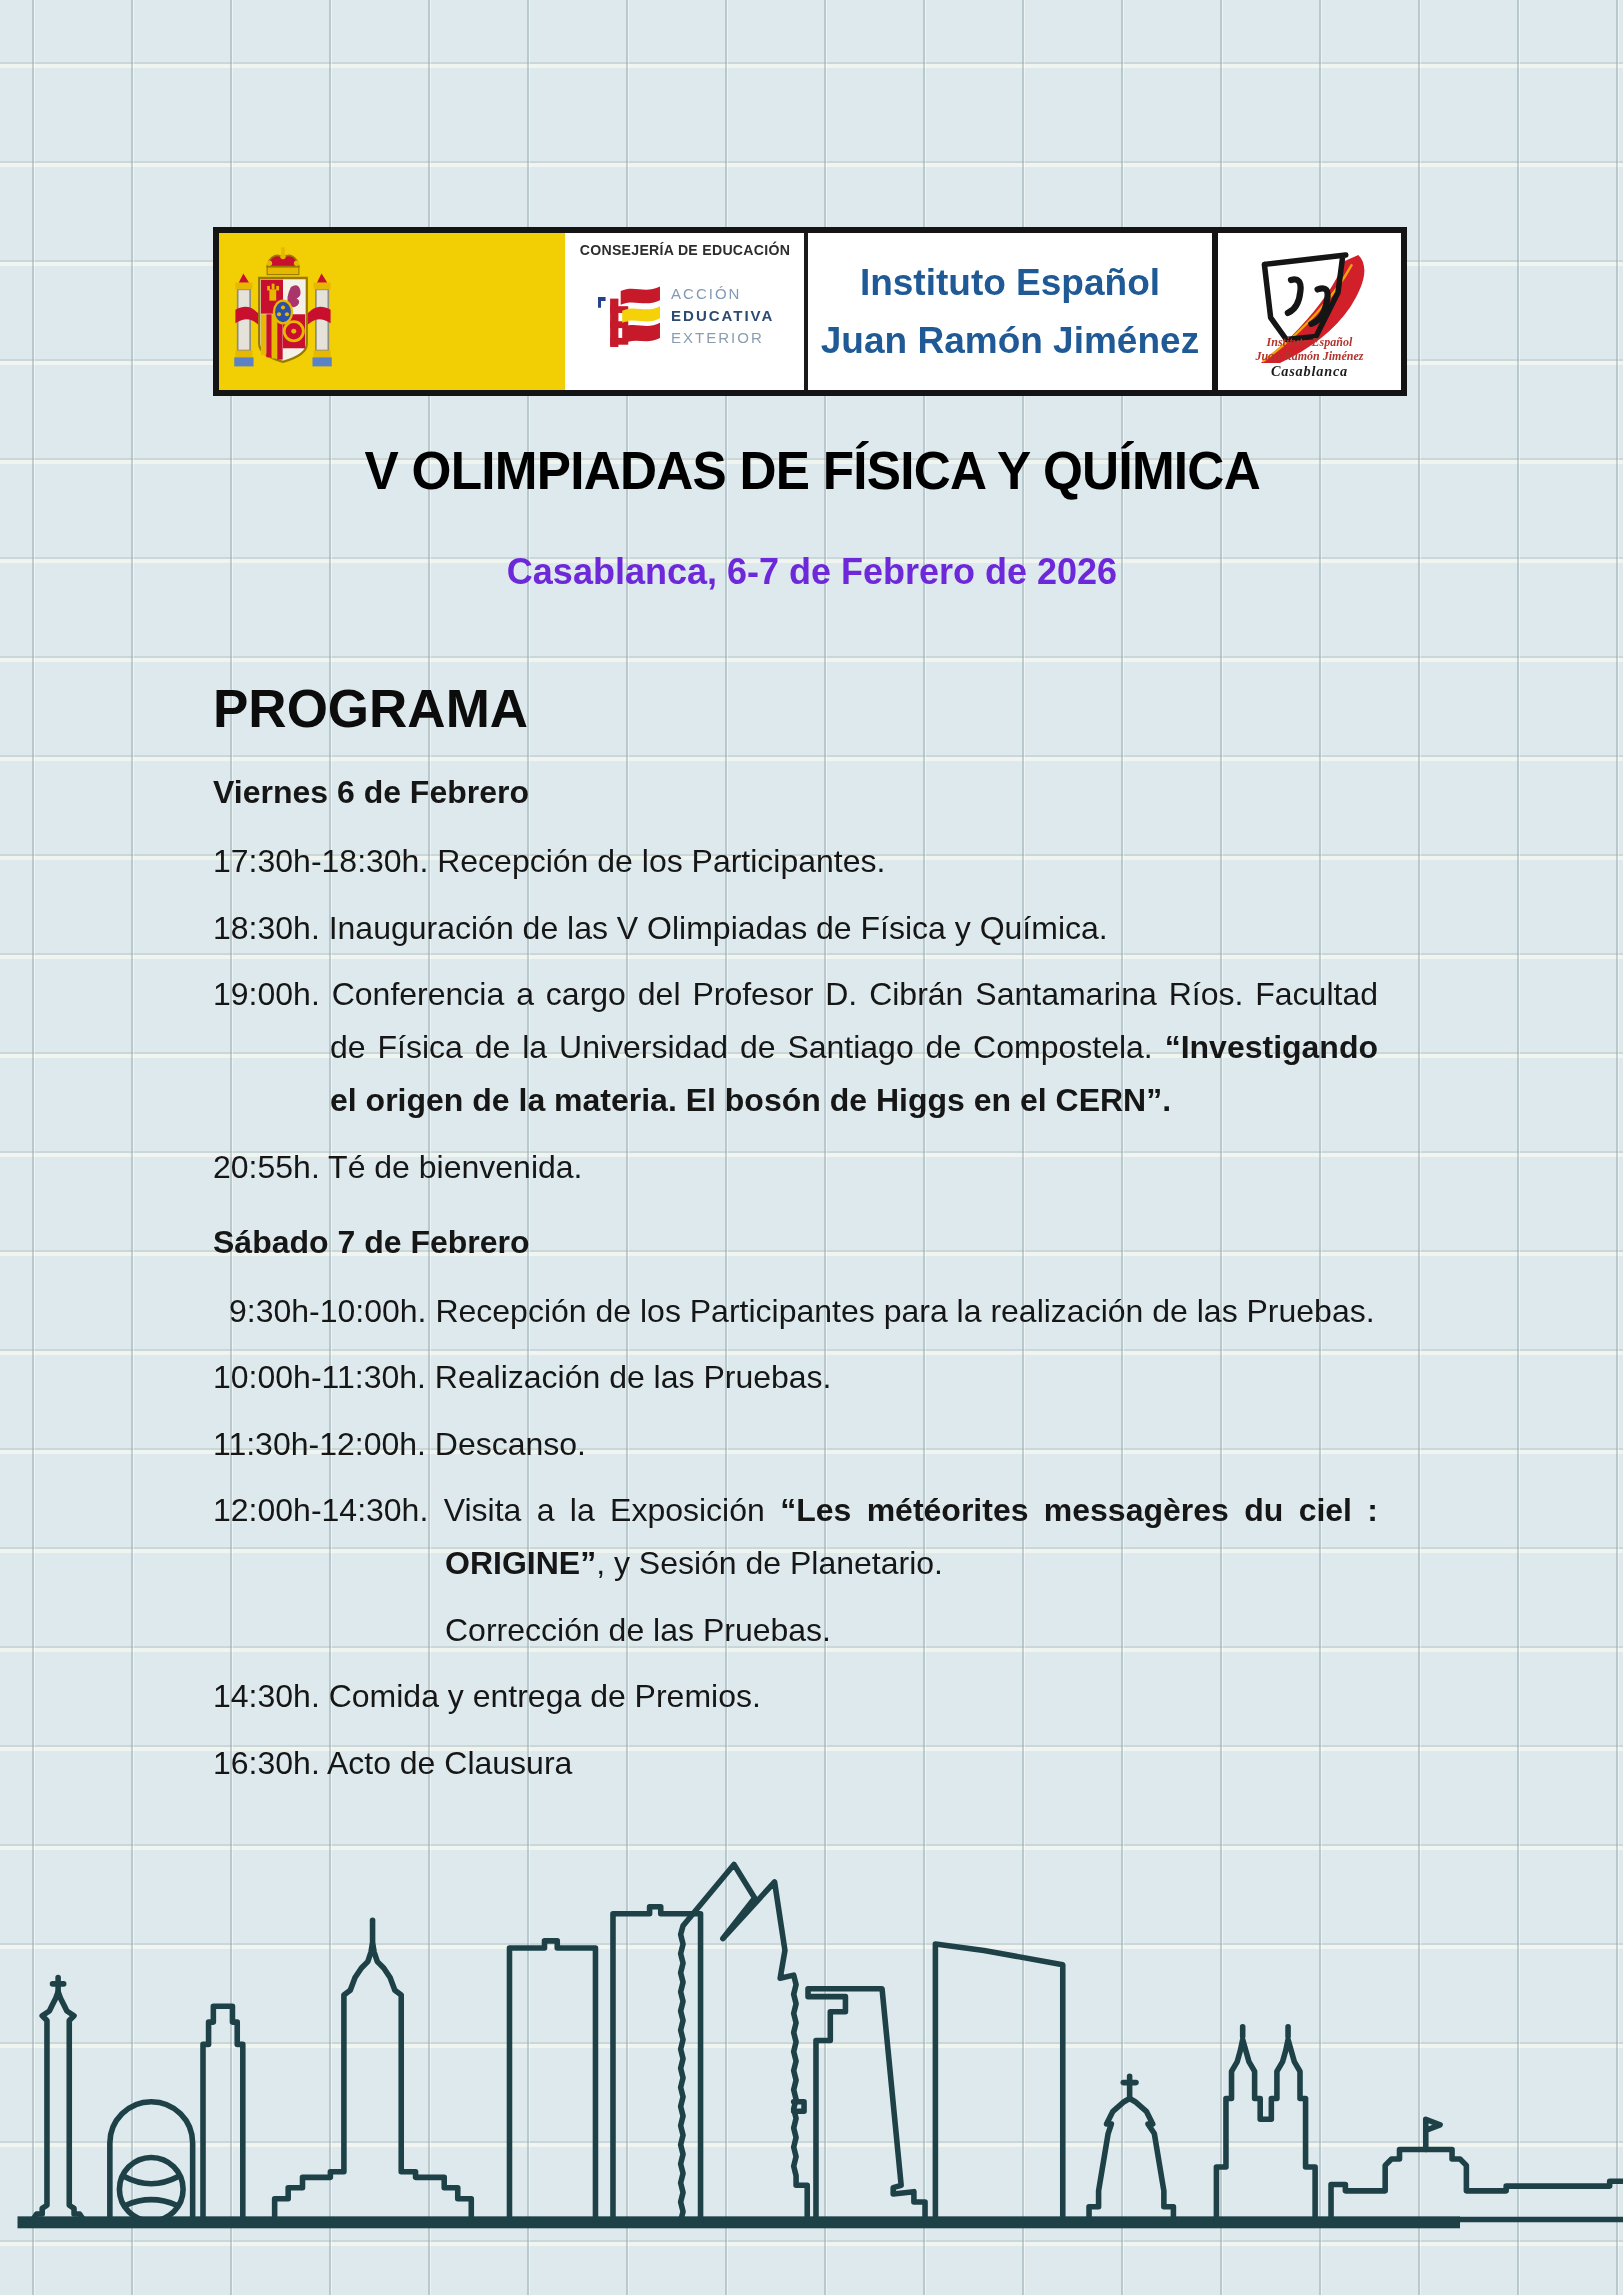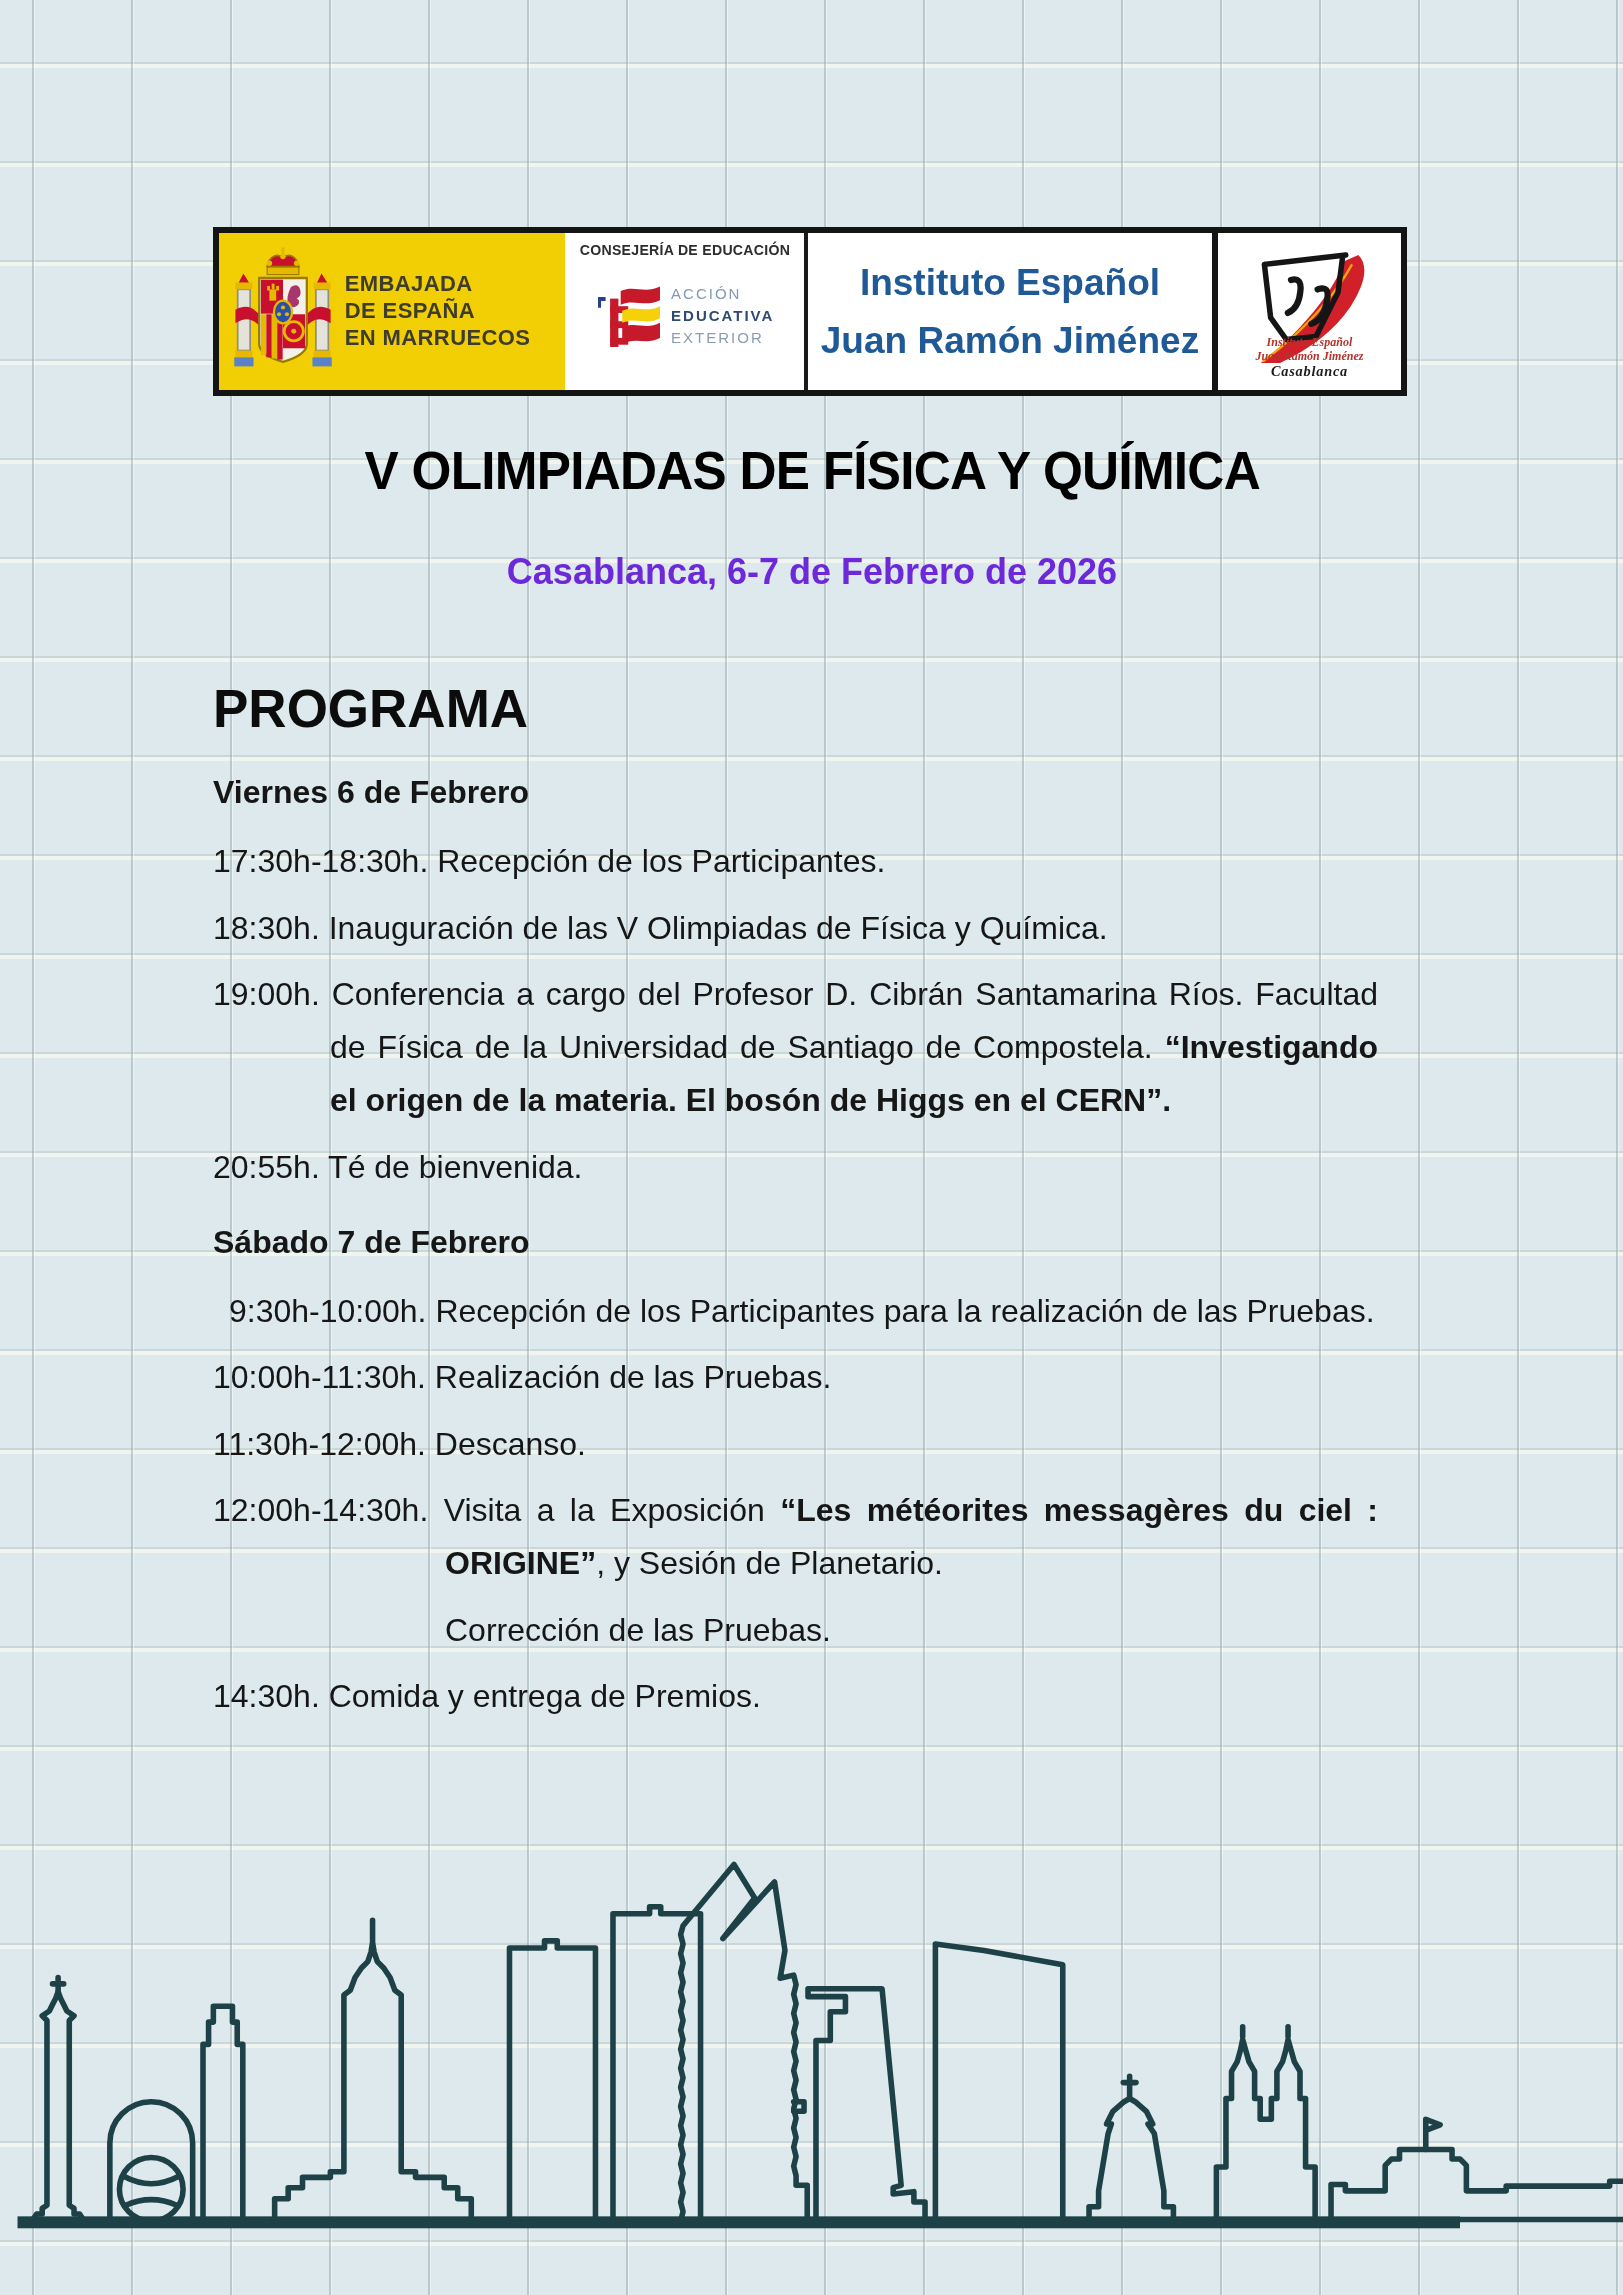--- a/index.html
+++ b/index.html
@@ -104,25 +104,20 @@
           <rect x="35.1" y="62" width="4.8" height="39" fill="#e6b800"></rect>
           <rect x="39.9" y="62" width="4.8" height="40" fill="#c8102e"></rect>
         <rect x="45" y="62" width="19.5" height="30" fill="#c8102e"></rect>
         <circle cx="54.5" cy="77" r="8.5" fill="none" stroke="#e6b800" stroke-width="2.5"></circle>
         <circle cx="54.5" cy="77" r="2.2" fill="#e6b800"></circle>
         <ellipse cx="45" cy="60" rx="8" ry="10" fill="#2a50a8" stroke="#e6b800" stroke-width="2"></ellipse>
         <circle cx="45" cy="56" r="1.8" fill="#e6b800"></circle>
           <circle cx="41.5" cy="62" r="1.8" fill="#e6b800"></circle>
           <circle cx="48.5" cy="62" r="1.8" fill="#e6b800"></circle>
       </svg>
-      <div class="embassy-text">
-        <div>EMBAJADA</div>
-        <div>DE ESPAÑA</div>
-        <div>EN MARRUECOS</div>
-      </div>
     </div>
 
     <div class="sec sec-consejeria">
       <div class="consj-title">CONSEJERÍA DE EDUCACIÓN</div>
       <div class="consj-row">
         <svg width="68" height="94" viewBox="0 0 90 110">
           <path d="M4 30 h10 v5 h-6 v9 h-4 z" fill="#27408e"></path>
           <rect x="20" y="32" width="11" height="64" fill="#c61a2b"></rect>
           <rect x="20" y="42" width="24" height="9" fill="#c61a2b"></rect>
           <rect x="20" y="62" width="24" height="9" fill="#c61a2b"></rect>
@@ -199,20 +194,23 @@
           <div class="program-item">
             <div class="pline jline"><span>12:00h-14:30h. Visita a la Exposición </span><b>“Les météorites messagères du ciel :</b></div>
             <div class="pline" style="margin-left: 232px;"><b>ORIGINE”</b><span>, y Sesión de Planetario.</span></div>
           </div>
           <div class="program-item" style="margin-left: 232px;">
             <div class="pline"><span>Corrección de las Pruebas.</span></div>
           </div>
           <div class="program-item">
             <div class="pline"><span>14:30h. Comida y entrega de Premios.</span></div>
           </div>
+          <div class="program-item">
+            <div class="pline"><span>16:30h. Acto de Clausura</span></div>
+          </div>
         </div>
       </div>
   </div>
 
   <svg class="skyline" viewBox="0 0 2040 584" aria-hidden="true">
 
     <rect class="solid" x="22" y="484" width="1812" height="15"></rect>
     <path d="M 1834 488 H 2040"></path>
 
     <path d="M 40 490 L 46 481 L 53 481 L 53 474 L 59 470 L 59 238 L 53 232 L 62 226 L 66 218 L 70 210 L 73 202 L 76 210 L 80 218 L 84 226 L 93 232 L 87 238 L 87 470 L 93 474 L 93 481 L 100 481 L 106 490"></path>

